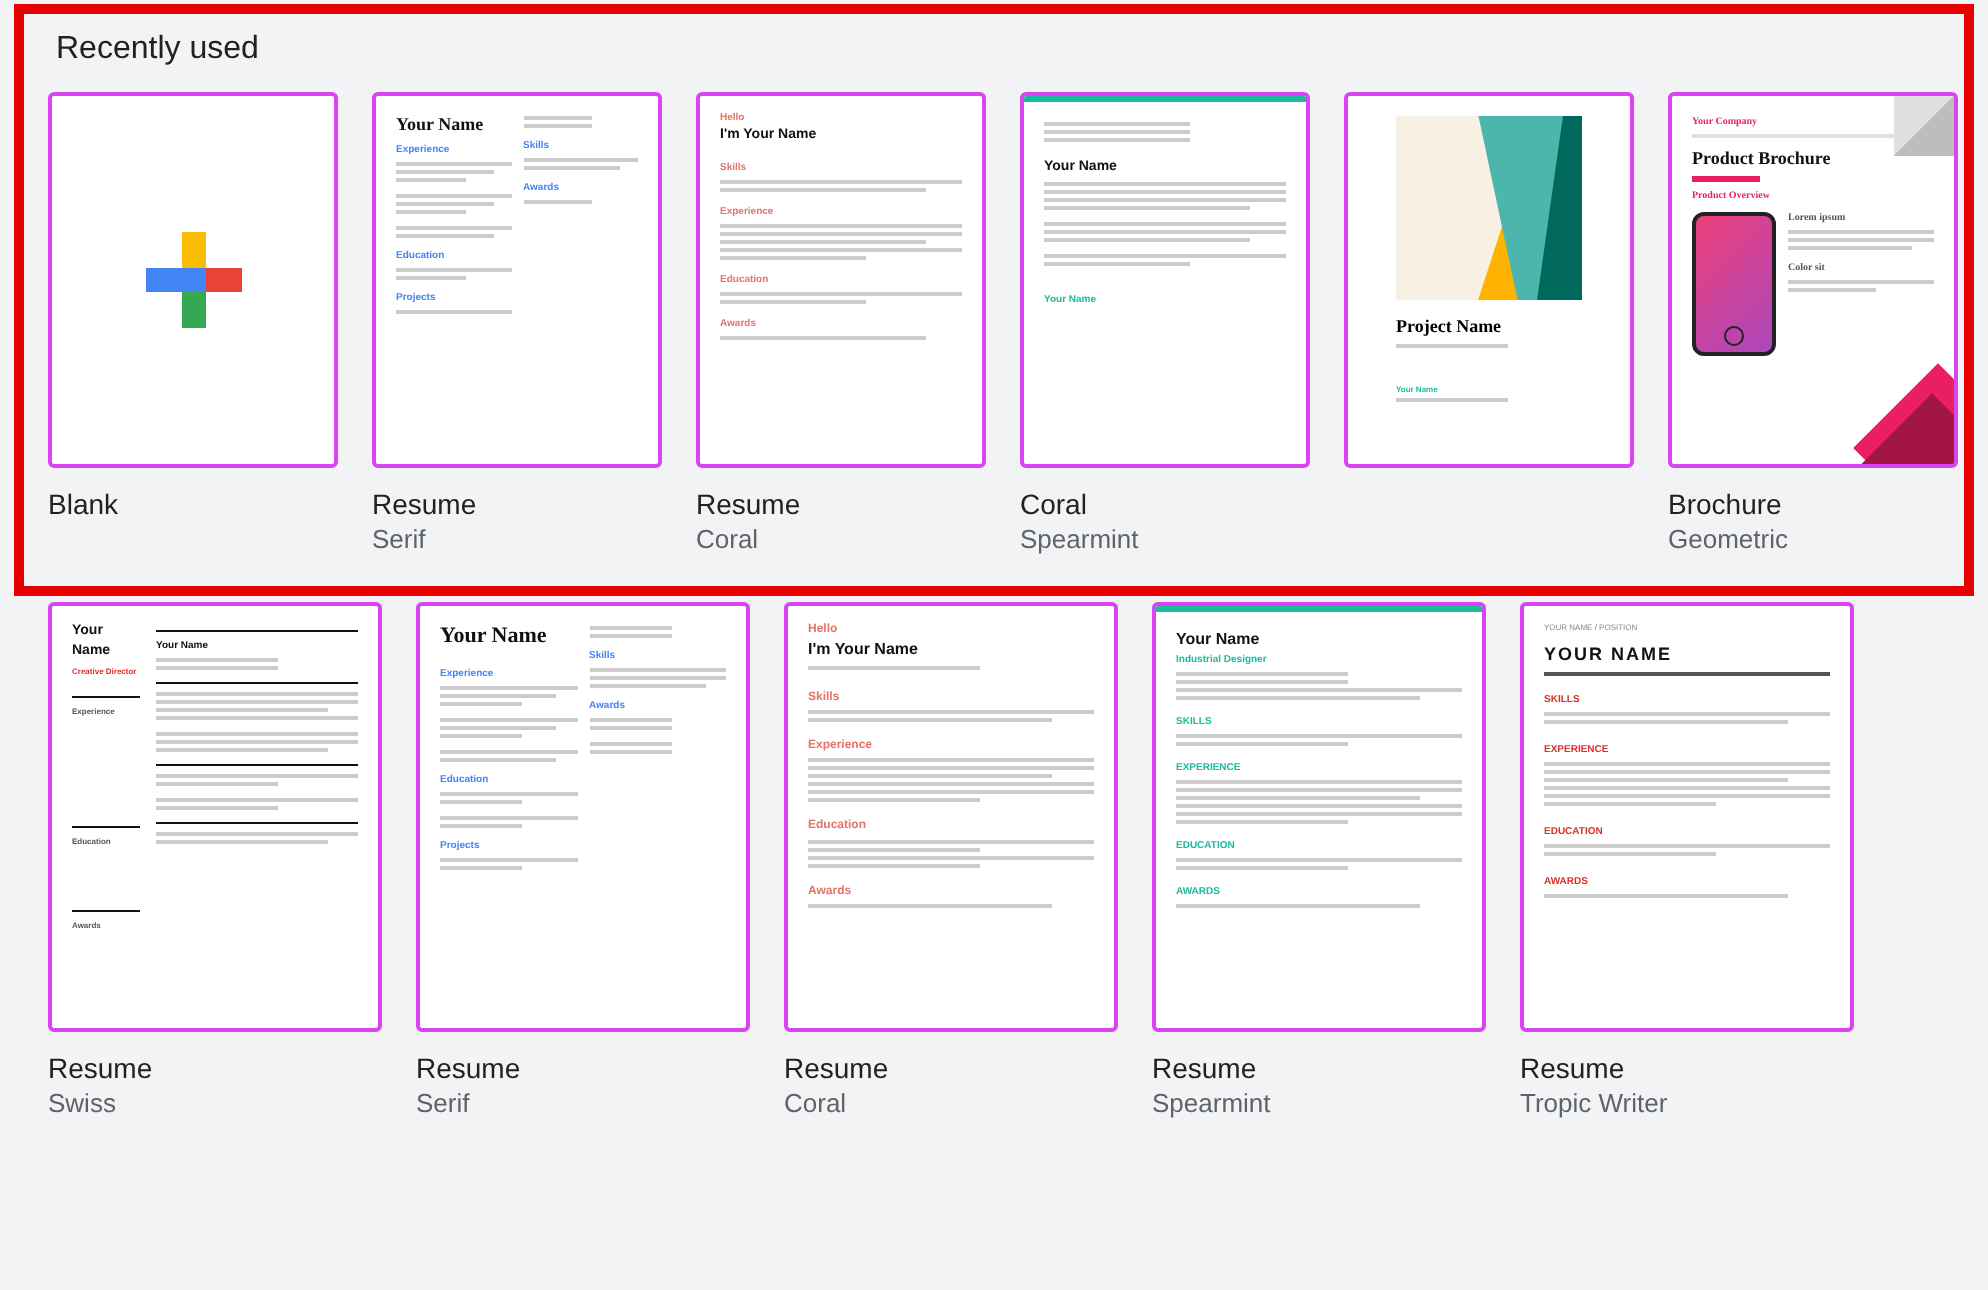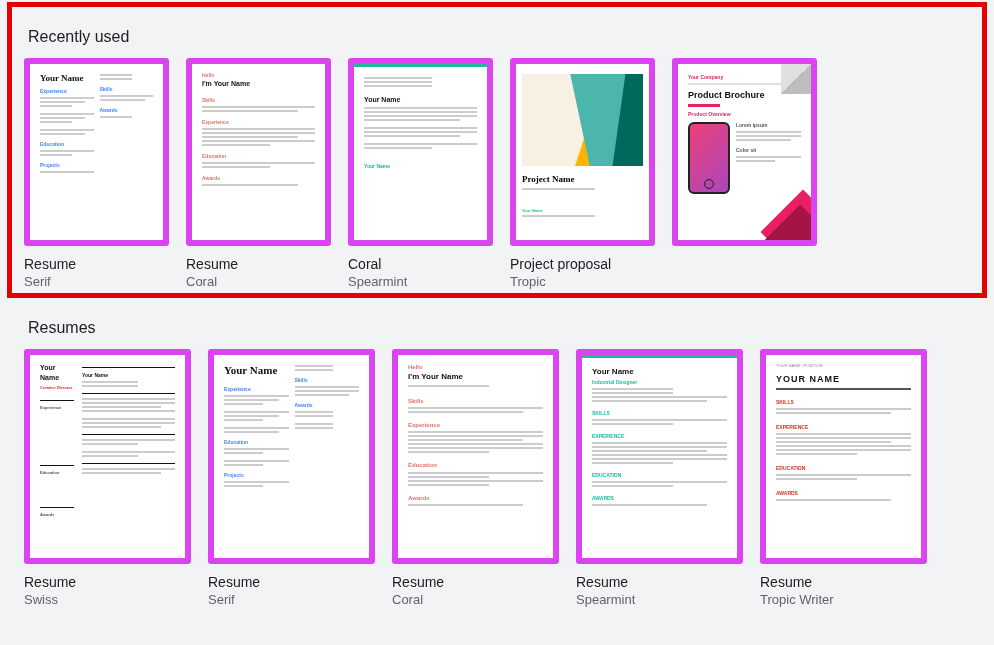--- a/index.html
+++ b/index.html
@@ -5,21 +5,20 @@
   * { box-sizing: border-box; margin: 0; padding: 0; }
   body {
     font-family: Arial, Helvetica, sans-serif;
     background: #f1f3f4;
     width: 994px;
     height: 645px;
     overflow: hidden;
   }
   .section {
     padding: 10px 24px 0 24px;
-    margin-top: 12px;
   }
   .highlight-box {
     position: absolute;
     top: 2px;
     left: 7px;
     width: 980px;
     height: 296px;
     border: 5px solid #e60000;
     pointer-events: none;
     z-index: 5;
@@ -34,21 +33,21 @@
     display: flex;
     gap: 17px;
   }
   .card {
     display: flex;
     flex-direction: column;
     cursor: pointer;
   }
   .thumb {
     background: #fff;
-    border: 6px solid #d946ef;
+    border: 2px solid #d946ef;
     border-radius: 3px;
     overflow: hidden;
     position: relative;
   }
   .thumb.size-a { width: 145px; height: 188px; }
   .thumb.size-b { width: 167px; height: 215px; }
   .caption {
     margin-top: 10px;
   }
   .cap-title {
@@ -122,20 +121,40 @@
 </style>
 </head>
 <body>
 
 <div class="highlight-box"></div>
 
 <div class="section">
   <div class="section-title">Recently used</div>
   <div class="row">
 
+    <div class="card">
+      <div class="thumb size-a">
+        <div class="plus-wrap">
+          <div class="plus">
+            <div class="bar v">
+                <div class="t"></div>
+                <div class="b"></div>
+              </div>
+            <div class="bar h">
+                <div class="l"></div>
+                <div class="r"></div>
+              </div>
+            <div class="c"></div>
+          </div>
+        </div>
+      </div>
+      <div class="caption">
+        <div class="cap-title">Blank</div>
+      </div>
+    </div>
 
     <div class="card">
       <div class="thumb size-a">
         <div class="doc-pad two-col">
           <div>
             <h4>Your Name</h4>
             <div class="blk">
                 <div class="blue-accent">Experience</div>
                 <div class="txt-line"></div>
                 <div class="txt-line med"></div>
@@ -245,42 +264,38 @@
         </div>
       </div>
       <div class="caption">
         <div class="cap-title">Coral</div>
         <div class="cap-sub">Spearmint</div>
       </div>
     </div>
 
     <div class="card">
       <div class="thumb size-a">
-        <div style="padding:10px 6px 0;">
+        <div style="padding:10px 24px 0;">
           <div class="tropic-art" style="height:92px;">
             <div class="poly1"></div>
               <div class="poly2"></div>
               <div class="poly3"></div>
           </div>
           <h5 style="font-family:Georgia,serif;font-size:9px;margin-top:8px;">Project Name</h5>
           <div class="txt-line short" style="margin-top:4px;"></div>
           <div style="margin-top:18px;">
             <div class="spearmint-accent" style="font-size:4px;">Your Name</div>
             <div class="txt-line short"></div>
           </div>
         </div>
       </div>
-      <div class="caption">
-        <div class="cap-title">Project proposal</div>
-        <div class="cap-sub">Tropic</div>
-      </div>
-    </div>
-
-    <div class="card">
-      <div class="thumb size-a" style="overflow:hidden;">
+    </div>
+
+    <div class="card">
+      <div class="thumb size-a" style="overflow:hidden;font-family:Liberation Serif, serif;">
         <div class="tri-corner"></div>
         <div class="doc-pad" style="padding-top:10px;">
           <div style="color:#e91e63;font-size:5px;font-weight:700;">Your Company</div>
           <div class="txt-line" style="background:#e0e0e0;"></div>
           <h5 style="font-size:9px;margin-top:4px;">Product Brochure</h5>
           <div class="pink-bar"></div>
           <div style="color:#e91e63;font-size:5px;font-weight:700;">Product Overview</div>
           <div style="display:flex;gap:6px;margin-top:4px;">
             <div class="phone"></div>
             <div style="flex:1;">
@@ -290,27 +305,30 @@
                 <div class="txt-line med"></div>
               <div style="font-weight:700;font-size:5px;margin-top:6px;">Color sit</div>
               <div class="txt-line"></div>
                 <div class="txt-line short"></div>
             </div>
           </div>
         </div>
         <div class="broch-corner"></div>
           <div class="broch-corner2"></div>
       </div>
+      <div class="caption">
+        <div class="cap-title">Brochure</div>
+        <div class="cap-sub">Geometric</div>
+      </div>
     </div>
 
   </div>
 </div>
 
 <div class="section" style="margin-top:14px;">
-  <div class="section-title">Resumes</div>
   <div class="row">
 
     <div class="card">
       <div class="thumb size-b">
         <div class="doc-pad two-col" style="gap:8px;">
           <div style="flex:0 0 34px;">
             <h5 style="font-size:7px;">Your Name</h5>
             <div class="swiss-red">Creative Director</div>
             <div class="swiss-rule" style="margin-top:10px;"></div>
             <div style="font-size:4px;font-weight:700;">Experience</div>

